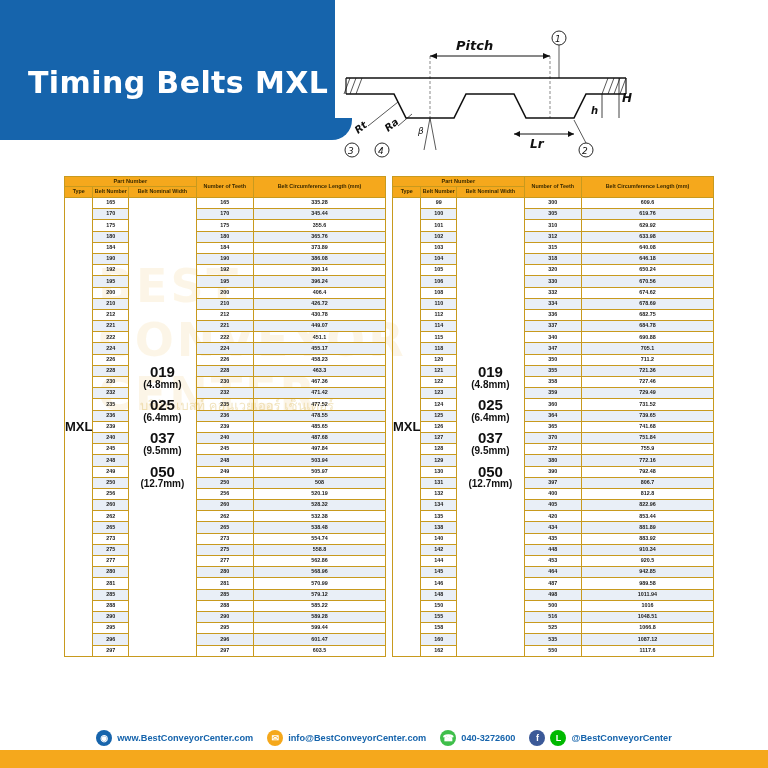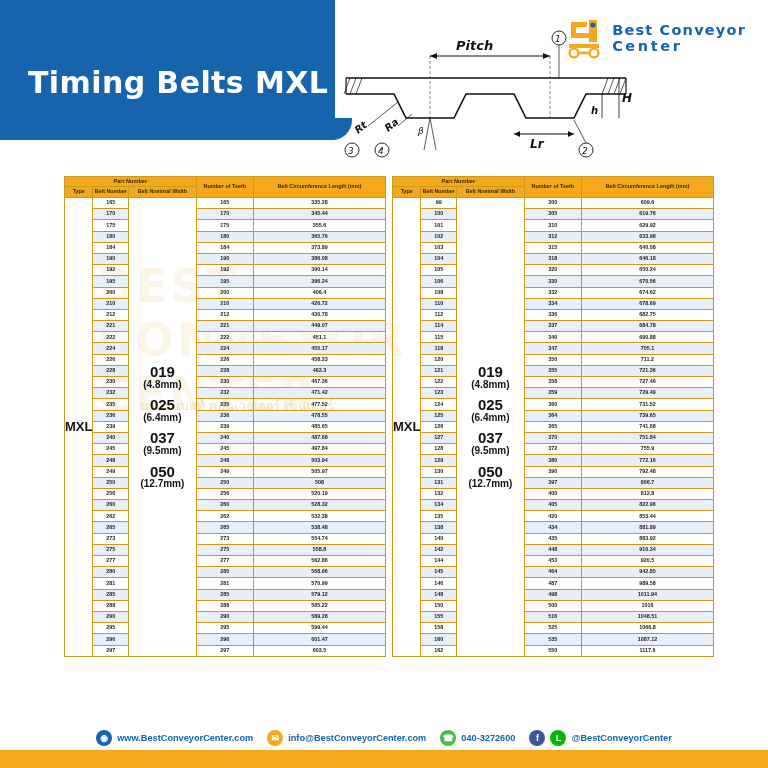--- a/index.html
+++ b/index.html
@@ -151,37 +151,20 @@
 <body>
 
 <div class="page">
 
   <div class="header"></div>
   <div class="header-white"></div>
   <div class="header-notch"></div>
 
   <div class="title">Timing Belts MXL</div>
 
-  <div class="logo">
-    <span class="logo-mark">
-      <svg width="42" height="44" viewBox="0 0 42 44">
-        <path d="M8 6 L24 6 L24 11 L13 11 L13 17 L26 17 L26 22 L8 22 Z" fill="#f5a81c"></path>
-        <path d="M26 4 L34 4 L34 26 L26 26 Z" fill="#f5a81c"></path>
-        <circle cx="30" cy="9" r="2.6" fill="#1664ac"></circle>
-        <path d="M6 28 L36 28 L36 32 L6 32 Z" fill="#f5a81c"></path>
-        <circle cx="11" cy="37" r="4.4" fill="none" stroke="#f5a81c" stroke-width="2.4"></circle>
-        <circle cx="31" cy="37" r="4.4" fill="none" stroke="#f5a81c" stroke-width="2.4"></circle>
-        <rect x="15" y="35.6" width="12" height="2.6" fill="#f5a81c"></rect>
-      </svg>
-    </span>
-    <span class="logo-text">
-      <div class="logo-line1">Best Conveyor</div>
-      <div class="logo-line2">Center</div>
-    </span>
-  </div>
 
   <div class="diagram">
     <svg width="300" height="140" viewBox="0 0 300 140">
 
       <path d="M10 72 L58 72 L70 96 L118 96 L130 72 L178 72 L190 96 L238 96 L250 72 L290 72" fill="none" stroke="#111" stroke-width="1.6"></path>
       <line x1="10" y1="56" x2="290" y2="56" stroke="#111" stroke-width="1.6"></line>
       <line x1="10" y1="56" x2="10" y2="72" stroke="#111" stroke-width="1.2"></line>
       <line x1="290" y1="56" x2="290" y2="72" stroke="#111" stroke-width="1.2"></line>
 
       <g stroke="#111" stroke-width="0.7">

